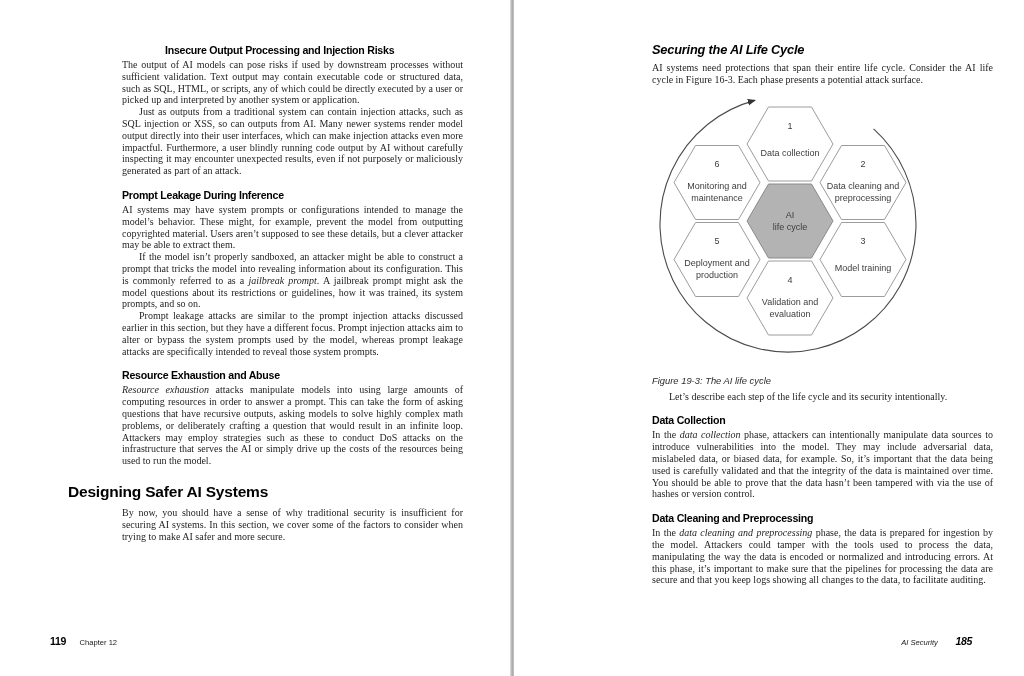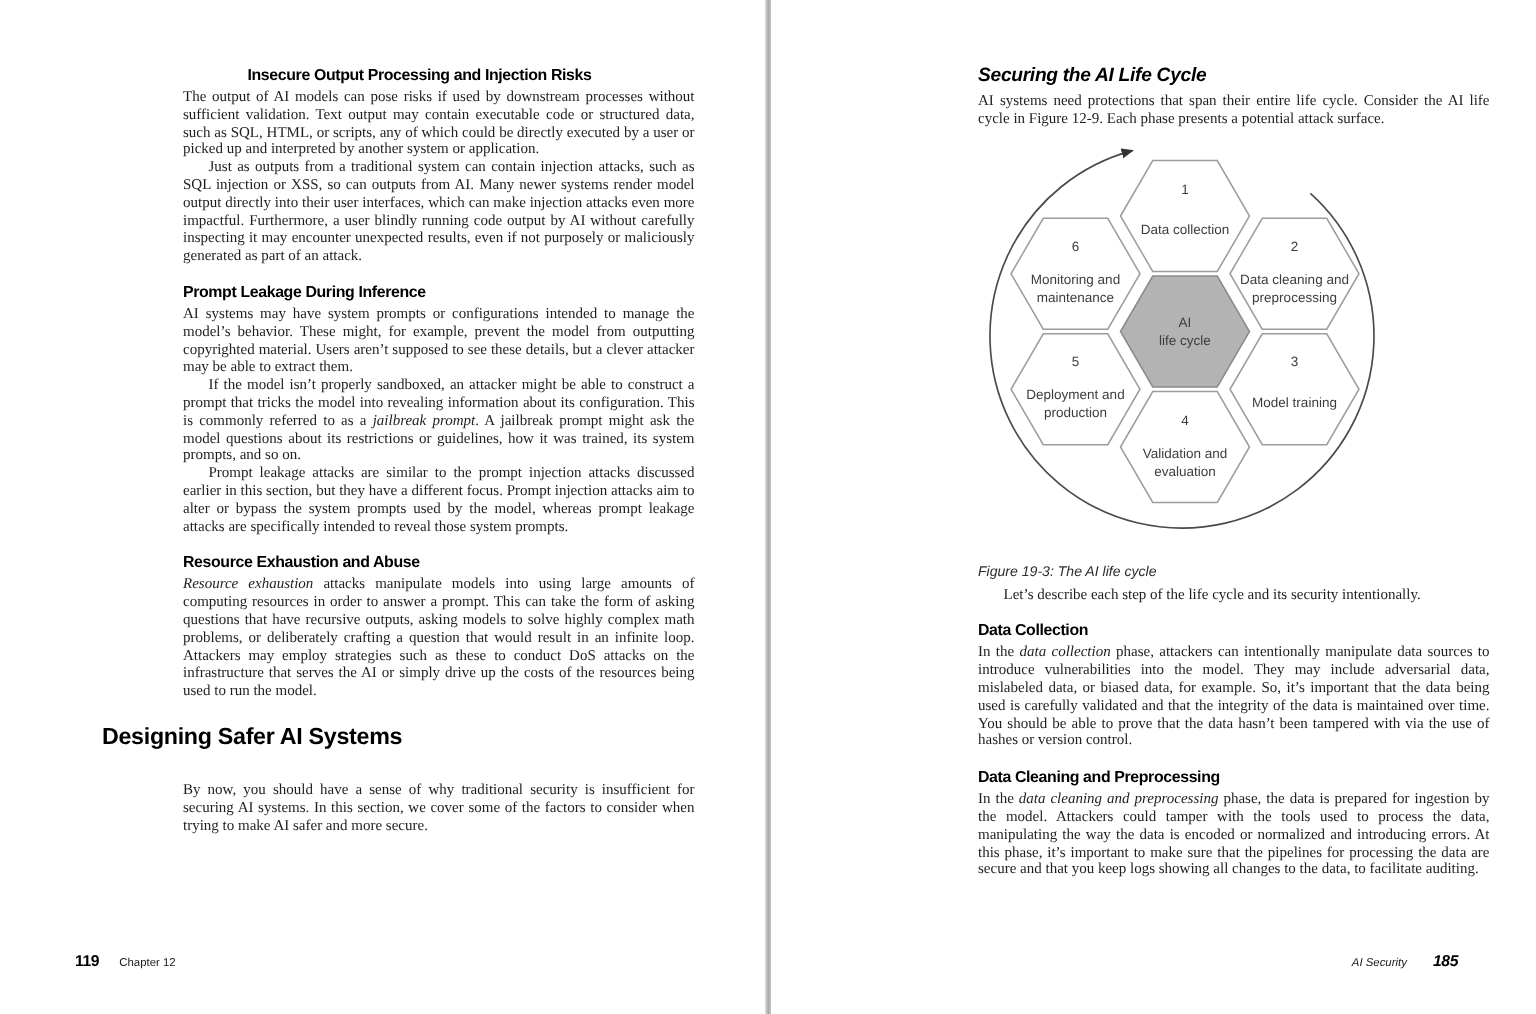--- a/index.html
+++ b/index.html
@@ -34,21 +34,21 @@
     margin: 12px 0 3px 0;
     font-family: "Liberation Sans", sans-serif;
     font-size: 10.6px;
     font-weight: bold;
     letter-spacing: -0.25px;
     color: #000;
   }
   h3.chead.first { margin-top: 0; padding-left: 43px; }
 
   h2.ahead {
-    margin: 16px 0 20px -54px;
+    margin: 16px 0 6px -54px;
     font-family: "Liberation Sans", sans-serif;
     font-size: 15.5px;
     font-weight: bold;
     letter-spacing: -0.2px;
     color: #000;
   }
 
   h4.bhead {
     margin: 0 0 5px 0;
     font-family: "Liberation Sans", sans-serif;
@@ -123,21 +123,21 @@
       <span class="folio">119</span>
       <span class="running">Chapter 12</span>
     </div>
   </div>
 
   <div class="gutter"></div>
 
   <div class="page">
     <div class="content content-right">
       <h4 class="bhead">Securing the AI Life Cycle</h4>
-      <p class="bp">AI systems need protections that span their entire life cycle. Consider the AI life cycle in Figure 12-9. Each phase presents a potential attack surface.</p>
+      <p class="bp">AI systems need protections that span their entire life cycle. Consider the AI life cycle in Figure 16-3. Each phase presents a potential attack surface.</p>
 
       <svg class="figure-svg" viewBox="0 0 300 278">
         <defs>
           <marker id="arrowhead" markerWidth="9" markerHeight="8" refX="6.5" refY="3" orient="auto">
             <path d="M0,0 L7.5,3 L0,6 Z" fill="#333333"></path>
           </marker>
         </defs>
 
         <path class="cycle-arc" d="M 235.6 38.9 A 128 128 0 1 1 116.9 10.4" marker-end="url(#arrowhead)"></path>
 

